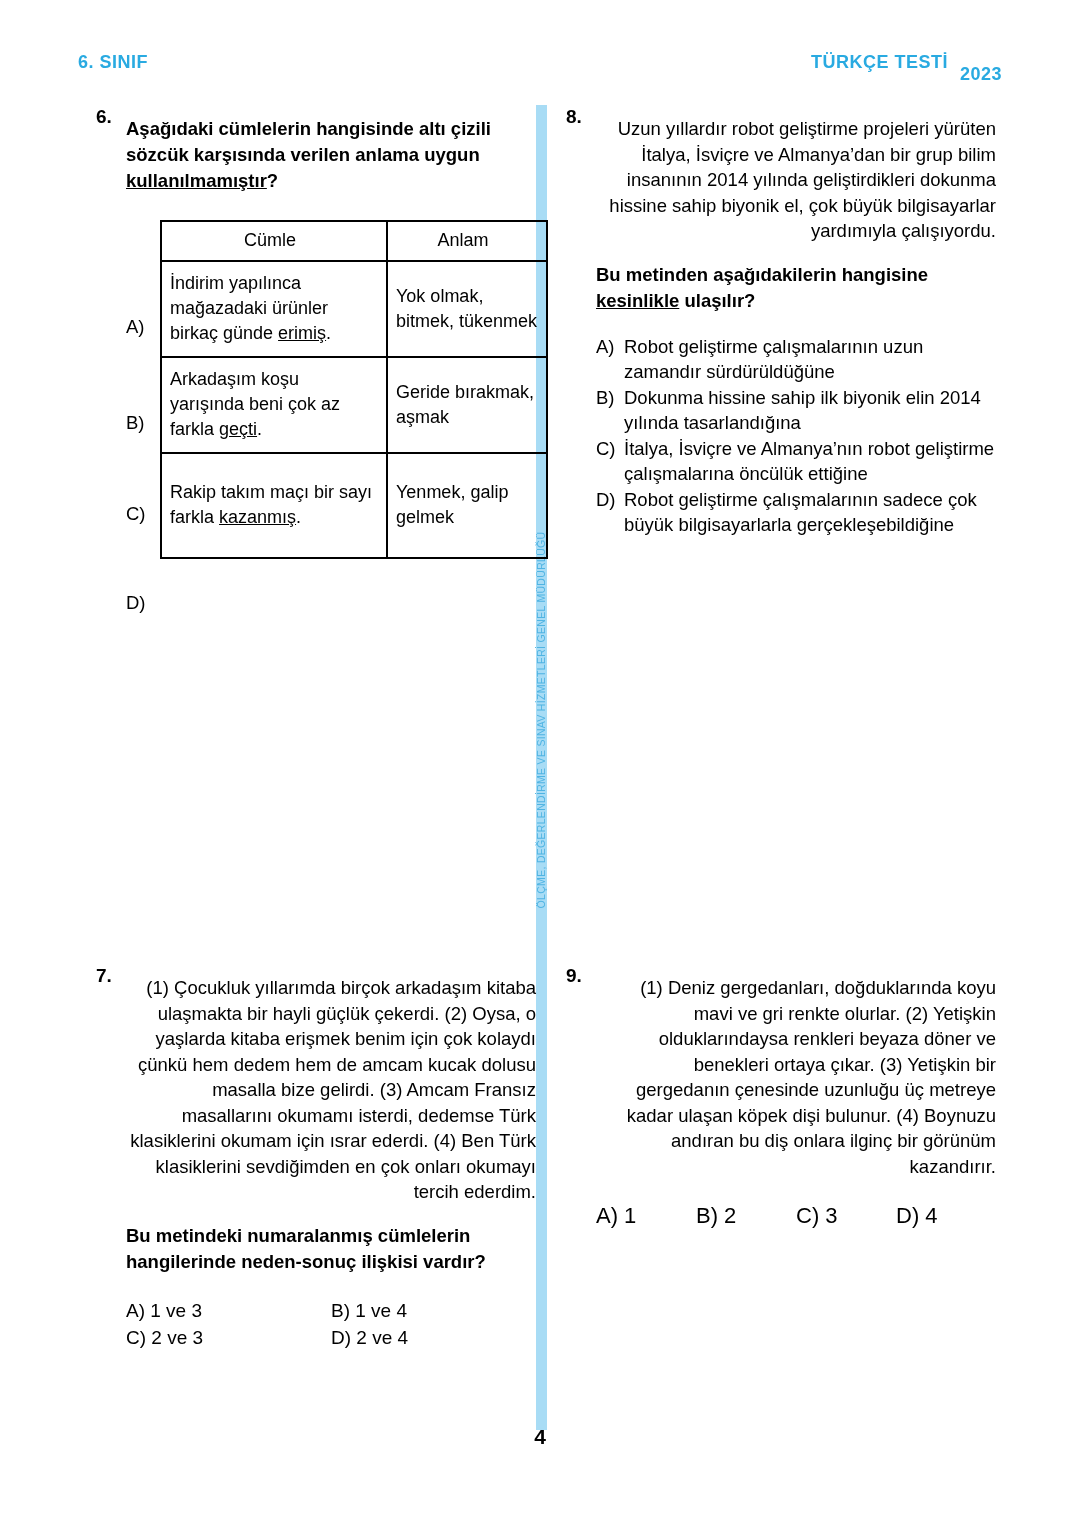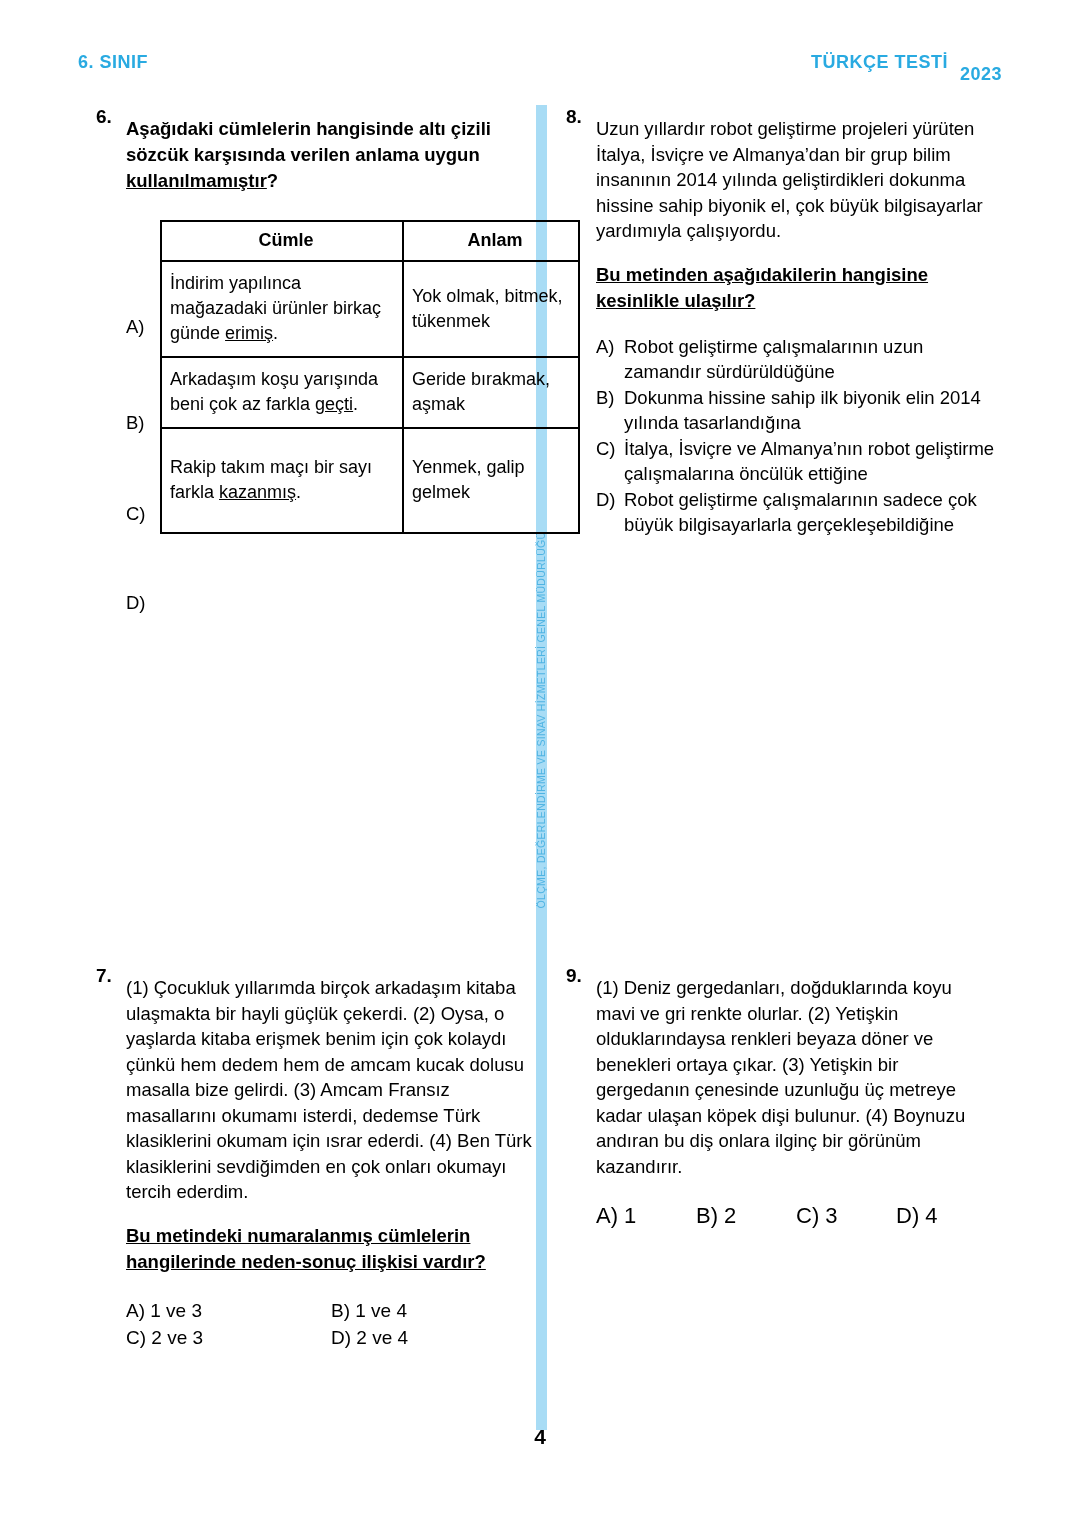--- a/index.html
+++ b/index.html
@@ -86,28 +86,27 @@
     margin-top: 12px;
   }
   .q-stem-bold {
     font-weight: bold;
     font-size: 18.5px;
     line-height: 26px;
   }
   .q-stem {
     font-size: 18.5px;
     line-height: 25.5px;
-    text-align: left;
+    text-align: right;
   }
   .q-sub-bold {
     font-weight: bold;
     font-size: 18.5px;
     line-height: 26px;
     margin-top: 18px;
-    text-decoration: underline;
   }
   .u { text-decoration: underline; }
 
   
   .opts {
     margin-top: 20px;
     font-size: 18.5px;
     line-height: 25.5px;
   }
   .opt-row {
@@ -151,22 +150,22 @@
     border: 2px solid #000;
     font-size: 18px;
     line-height: 25px;
     padding: 9px 8px 10px 8px;
     vertical-align: middle;
     text-align: left;
     font-weight: normal;
   }
   table.q6 th {
     text-align: center;
-    font-weight: bold;
-    padding: 6px 8px 7px 16px;
+    font-weight: normal;
+    padding: 6px 8px 7px 0;
   }
   .col-c { width: 216px; }
   .col-a { width: 150px; }
 
   .row-letter {
     position: absolute;
     left: -34px;
     font-size: 18.5px;
     width: 30px;
     text-align: left;

